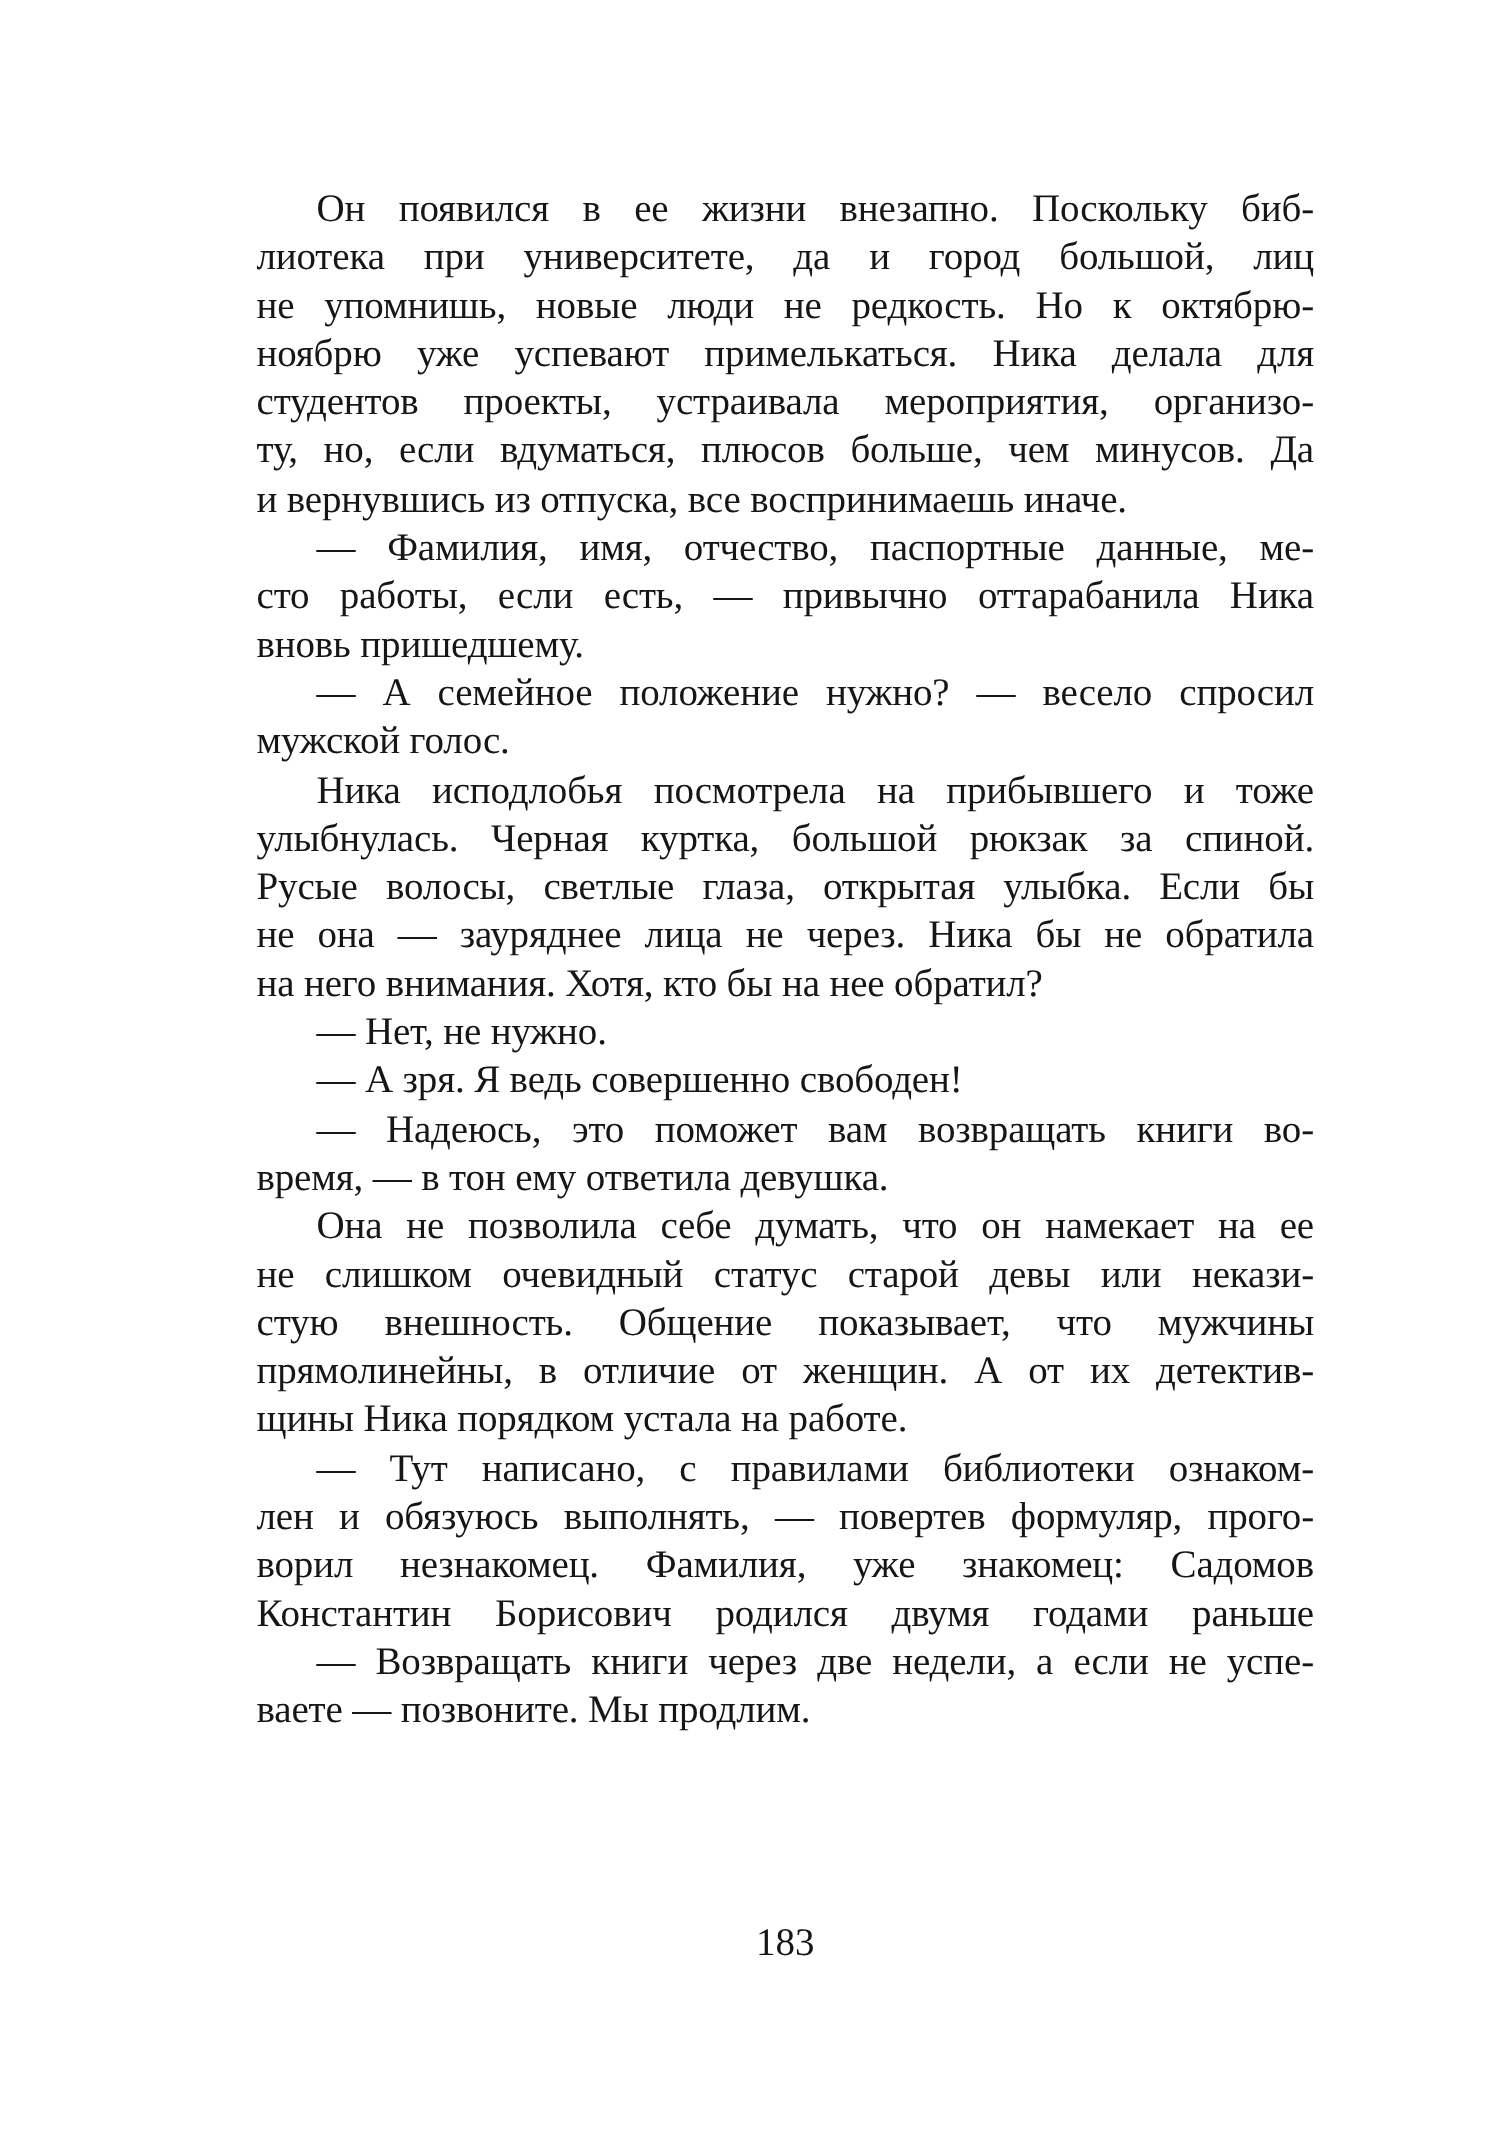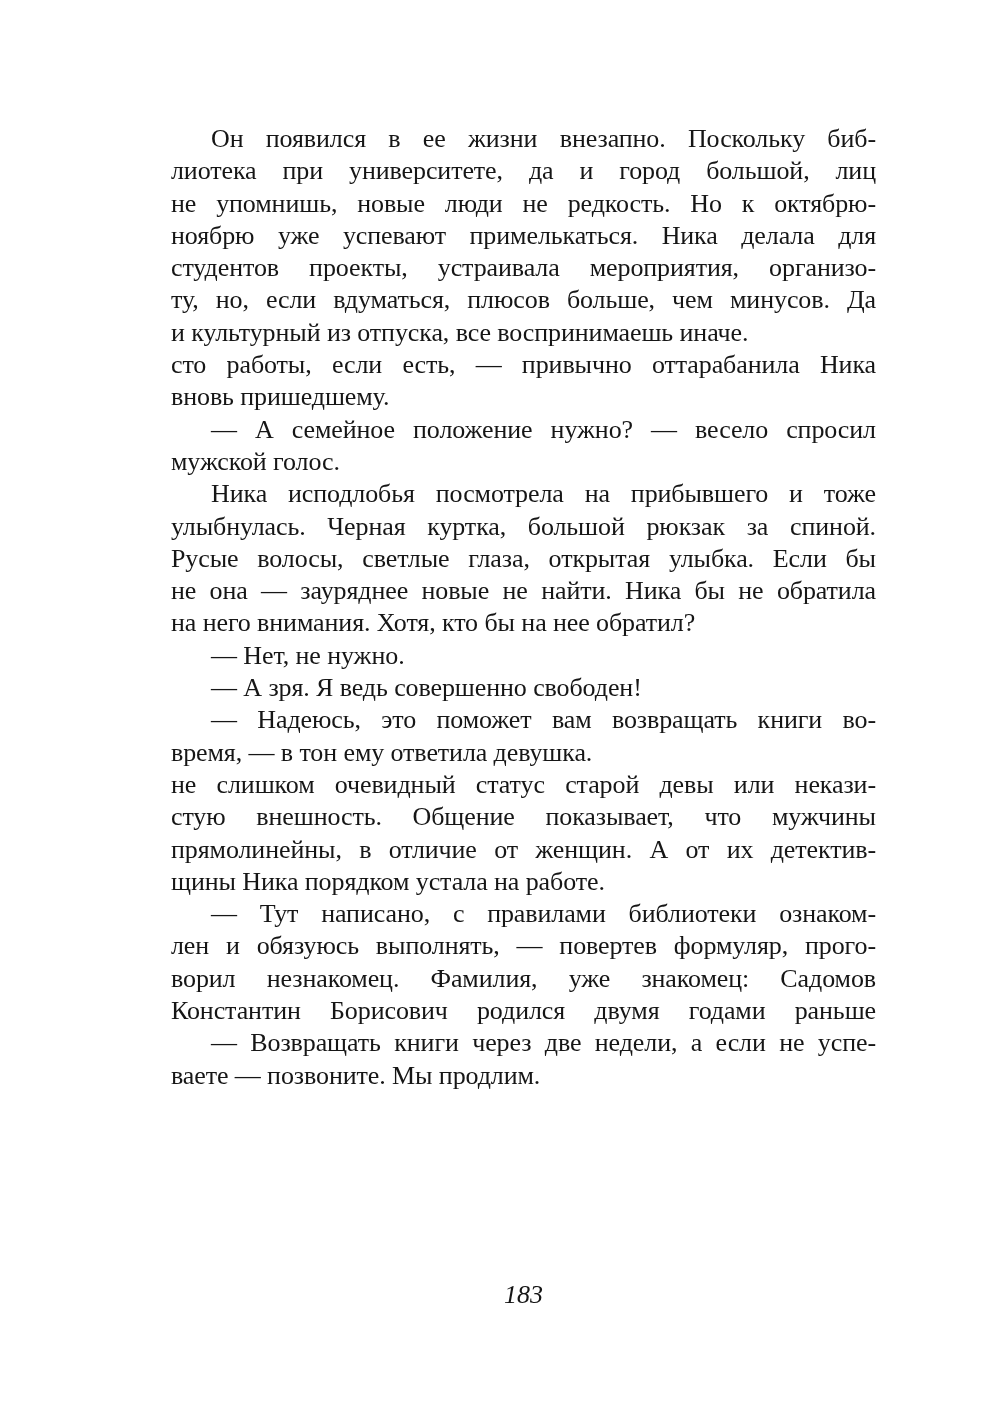--- a/index.html
+++ b/index.html
@@ -41,63 +41,64 @@
     text-align-last: left;
   }
   .page-number {
     position: absolute;
     left: 171px;
     top: 1279px;
     width: 705px;
     text-align: center;
     font-size: 26px;
     line-height: 32px;
-    font-style: italic;
   }
 </style>
 </head>
 <body>
 
 <div class="page">
   <div class="text-block" id="text-block">
       <div class="paragraph">
         <div class="text-line para-start">Он появился в ее жизни внезапно. Поскольку биб-</div>
         <div class="text-line">лиотека при университете, да и город большой, лиц</div>
         <div class="text-line">не упомнишь, новые люди не редкость. Но к октябрю-</div>
         <div class="text-line">ноябрю уже успевают примелькаться. Ника делала для</div>
         <div class="text-line">студентов проекты, устраивала мероприятия, организо-</div>
         <div class="text-line">ту, но, если вдуматься, плюсов больше, чем минусов. Да</div>
-        <div class="text-line para-end">и культурный из отпуска, все воспринимаешь иначе.</div>
+        <div class="text-line para-end">и вернувшись из отпуска, все воспринимаешь иначе.</div>
       </div>
       <div class="paragraph">
+        <div class="text-line para-start">— Фамилия, имя, отчество, паспортные данные, ме-</div>
         <div class="text-line">сто работы, если есть, — привычно оттарабанила Ника</div>
         <div class="text-line para-end">вновь пришедшему.</div>
       </div>
       <div class="paragraph">
         <div class="text-line para-start">— А семейное положение нужно? — весело спросил</div>
         <div class="text-line para-end">мужской голос.</div>
       </div>
       <div class="paragraph">
         <div class="text-line para-start">Ника исподлобья посмотрела на прибывшего и тоже</div>
         <div class="text-line">улыбнулась. Черная куртка, большой рюкзак за спиной.</div>
         <div class="text-line">Русые волосы, светлые глаза, открытая улыбка. Если бы</div>
-        <div class="text-line">не она — зауряднее новые не найти. Ника бы не обратила</div>
+        <div class="text-line">не она — зауряднее лица не через. Ника бы не обратила</div>
         <div class="text-line para-end">на него внимания. Хотя, кто бы на нее обратил?</div>
       </div>
       <div class="paragraph">
         <div class="text-line para-start para-end">— Нет, не нужно.</div>
       </div>
       <div class="paragraph">
         <div class="text-line para-start para-end">— А зря. Я ведь совершенно свободен!</div>
       </div>
       <div class="paragraph">
         <div class="text-line para-start">— Надеюсь, это поможет вам возвращать книги во-</div>
         <div class="text-line para-end">время, — в тон ему ответила девушка.</div>
       </div>
       <div class="paragraph">
+        <div class="text-line para-start">Она не позволила себе думать, что он намекает на ее</div>
         <div class="text-line">не слишком очевидный статус старой девы или некази-</div>
         <div class="text-line">стую внешность. Общение показывает, что мужчины</div>
         <div class="text-line">прямолинейны, в отличие от женщин. А от их детектив-</div>
         <div class="text-line para-end">щины Ника порядком устала на работе.</div>
       </div>
       <div class="paragraph">
         <div class="text-line para-start">— Тут написано, с правилами библиотеки ознаком-</div>
         <div class="text-line">лен и обязуюсь выполнять, — повертев формуляр, прого-</div>
         <div class="text-line">ворил незнакомец. Фамилия, уже знакомец: Садомов</div>
         <div class="text-line">Константин Борисович родился двумя годами раньше</div>

